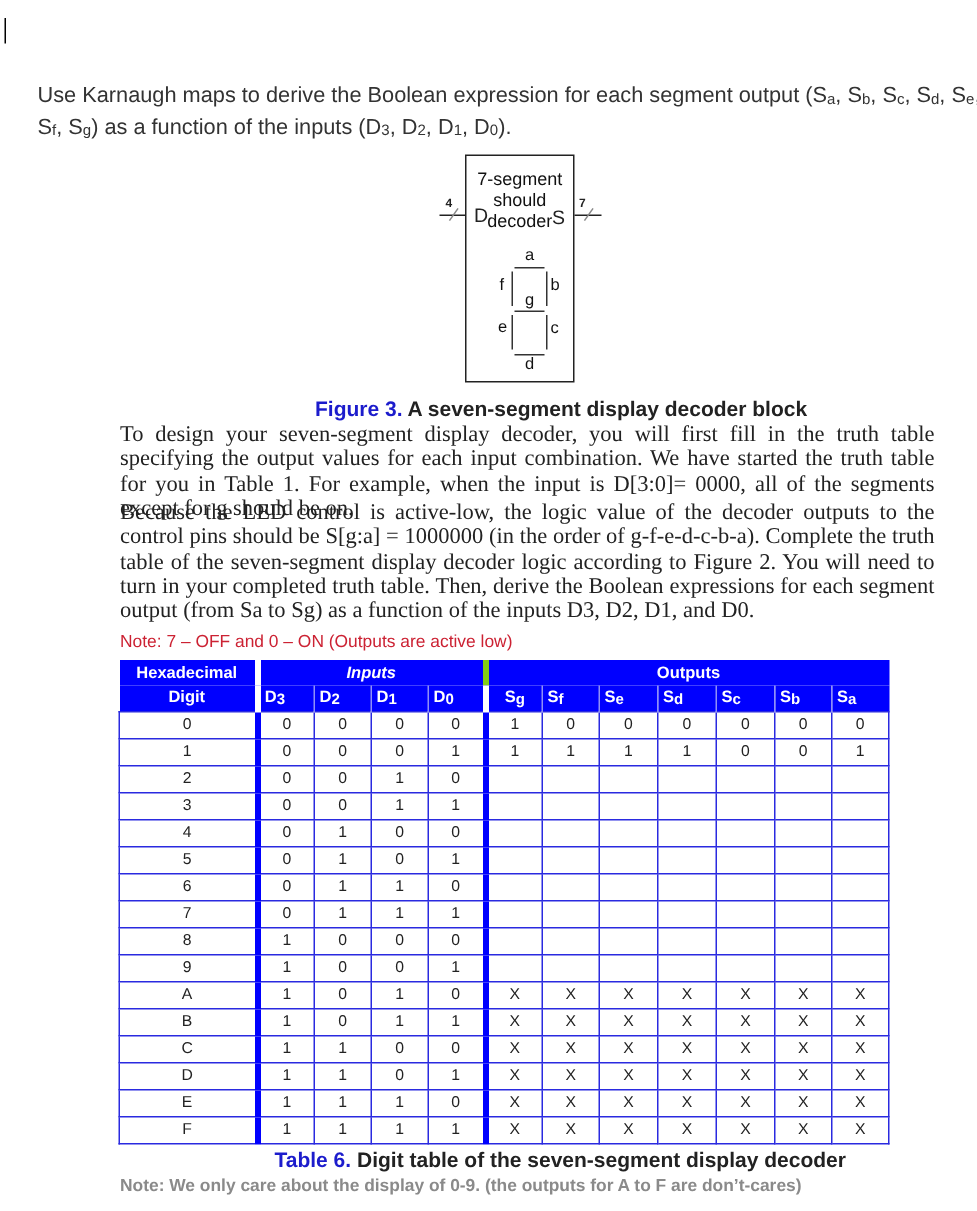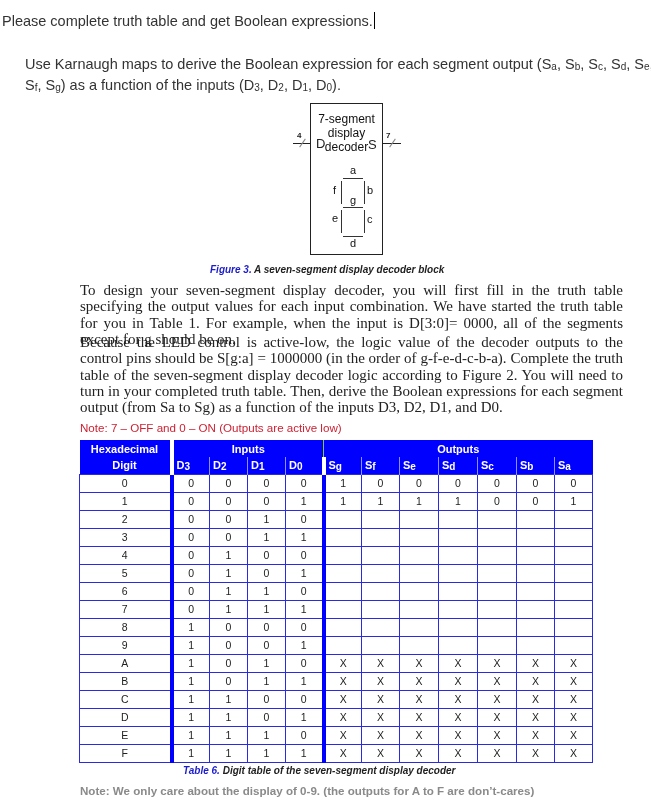--- a/index.html
+++ b/index.html
@@ -16,48 +16,48 @@
   .fig { position: absolute; left: 310px; top: 103px; width: 73px; height: 152px; border: 1px solid #222; }
   .fig-title { position: absolute; left: 0; top: 8px; width: 100%; text-align: center; font-size: 12px; line-height: 14px; color: #111; }
   .fig-D { position: absolute; left: 316px; top: 136px; font-size: 13px; }
   .fig-S { position: absolute; left: 368px; top: 137px; font-size: 13px; }
   .bus { position: absolute; height: 1px; background: #222; }
   .bus-label { position: absolute; font-size: 8px; font-weight: bold; }
   .slash { position: absolute; width: 1px; height: 10px; background: #888; transform: rotate(35deg); }
   .seg { position: absolute; background: #333; }
   .seg-label { position: absolute; font-size: 11px; color: #111; }
 
-  .caption { position: absolute; font-size: 10px; font-weight: bold; color: #222; white-space: nowrap; font-style: italic; }
+  .caption { position: absolute; font-size: 14px; font-weight: bold; color: #222; white-space: nowrap; }
   .caption .blue { color: #1c1ccc; }
   .para { position: absolute; left: 80px; width: 543px; font-size: 15px; line-height: 16.3px; color: #222; text-align: justify; font-family: Liberation Serif, serif; }
   .note-red { position: absolute; left: 80px; top: 421px; font-size: 11.6px; color: #cc2233; white-space: nowrap; }
   .note-grey { position: absolute; left: 80px; top: 784px; font-size: 11.6px; font-weight: bold; color: #8a8a8a; white-space: nowrap; }
 
   
   table.tt { position: absolute; left: 79px; top: 440px; border-collapse: collapse; font-size: 10.5px; table-layout: fixed; }
   table.tt th { background: #0000ff; color: #fff; font-weight: bold; font-size: 11px; height: 17px; padding: 0 3px; }
   table.tt th.sub { text-align: left; border-left: 1px solid #8f8ff7; }
   table.tt th.sub:first-child { border-left: none; }
   table.tt td { border: 1px solid #2a2ae0; height: 18px; text-align: center; color: #222; }
   .thick-l { border-left: 4px solid #0000ff !important; }
   .caption-t { position: absolute; top: 765px; left: 183px; }
 </style>
 </head>
 <body>
 
 <div class="intro">
-  <div class="line1"><span>Please complete truth table and get Boolean expressions.</span><span class="cursor"></span></div>
+  <div class="line1"><span class="cursor"></span></div>
   <div class="line2"><span>Use Karnaugh maps to derive the Boolean expression for each segment output (</span><span id="seglist"><span>S<sub class="s">a</sub></span>, <span>S<sub class="s">b</sub></span>, <span>S<sub class="s">c</sub></span>, <span>S<sub class="s">d</sub></span>, <span>S<sub class="s">e</sub></span>, <span>S<sub class="s">f</sub></span>, <span>S<sub class="s">g</sub></span></span><span>) as a function of the inputs (</span><span id="inlist"><span>D<sub class="s">3</sub></span>, <span>D<sub class="s">2</sub></span>, <span>D<sub class="s">1</sub></span>, <span>D<sub class="s">0</sub></span></span><span>).</span></div>
 </div>
 
 <div>
   <div class="fig">
     <div class="fig-title">
       <div>7-segment</div>
-      <div>display</div>
+      <div>should</div>
       <div>decoder</div>
     </div>
   </div>
   <span class="fig-D">D</span>
   <span class="fig-S">S</span>
   <div class="bus" style="left:293px;top:143px;width:17px;"></div>
   <span class="bus-label" style="left:297px;top:131px;">4</span>
   <div class="slash" style="left:302px;top:138px;"></div>
   <div class="bus" style="left:383px;top:143px;width:18px;"></div>
   <span class="bus-label" style="left:386px;top:131px;">7</span>
@@ -97,30 +97,30 @@
       <col style="width:38px">
       <col style="width:39px">
       <col style="width:39px">
       <col style="width:39px">
       <col style="width:38px">
       <col style="width:38px">
   </colgroup>
   <thead>
     <tr>
       <th>Hexadecimal</th>
-      <th colspan="4" class="thick-l" style="border-left-color:#fff !important;border-left-width:4px;">Inputs</th>
-      <th colspan="7" style="border-left:1px solid #84cc16;">Outputs</th>
+      <th colspan="4" class="thick-l" style="border-left-color:#fff !important;border-left-width:4px;font-style:italic;">Inputs</th>
+      <th colspan="7" style="border-left:4px solid #84cc16;">Outputs</th>
     </tr>
     <tr id="subhead">
       <th>Digit</th>
     <th class="sub" style="border-left: 4px solid rgb(255, 255, 255);"><span>D<sub class="s">3</sub></span></th>
         <th class="sub"><span>D<sub class="s">2</sub></span></th>
         <th class="sub"><span>D<sub class="s">1</sub></span></th>
         <th class="sub"><span>D<sub class="s">0</sub></span></th>
-        <th class="sub" style="border-left: 4px solid rgb(255, 255, 255);"><span>S<sub class="s">g</sub></span></th>
+        <th class="sub" style="border-left: 4px solid rgb(255, 255, 255); text-align: center;"><span>S<sub class="s">g</sub></span></th>
         <th class="sub"><span>S<sub class="s">f</sub></span></th>
         <th class="sub"><span>S<sub class="s">e</sub></span></th>
         <th class="sub"><span>S<sub class="s">d</sub></span></th>
         <th class="sub"><span>S<sub class="s">c</sub></span></th>
         <th class="sub"><span>S<sub class="s">b</sub></span></th>
         <th class="sub"><span>S<sub class="s">a</sub></span></th>
       </tr>
   </thead>
   <tbody id="tbody">
       <tr>

